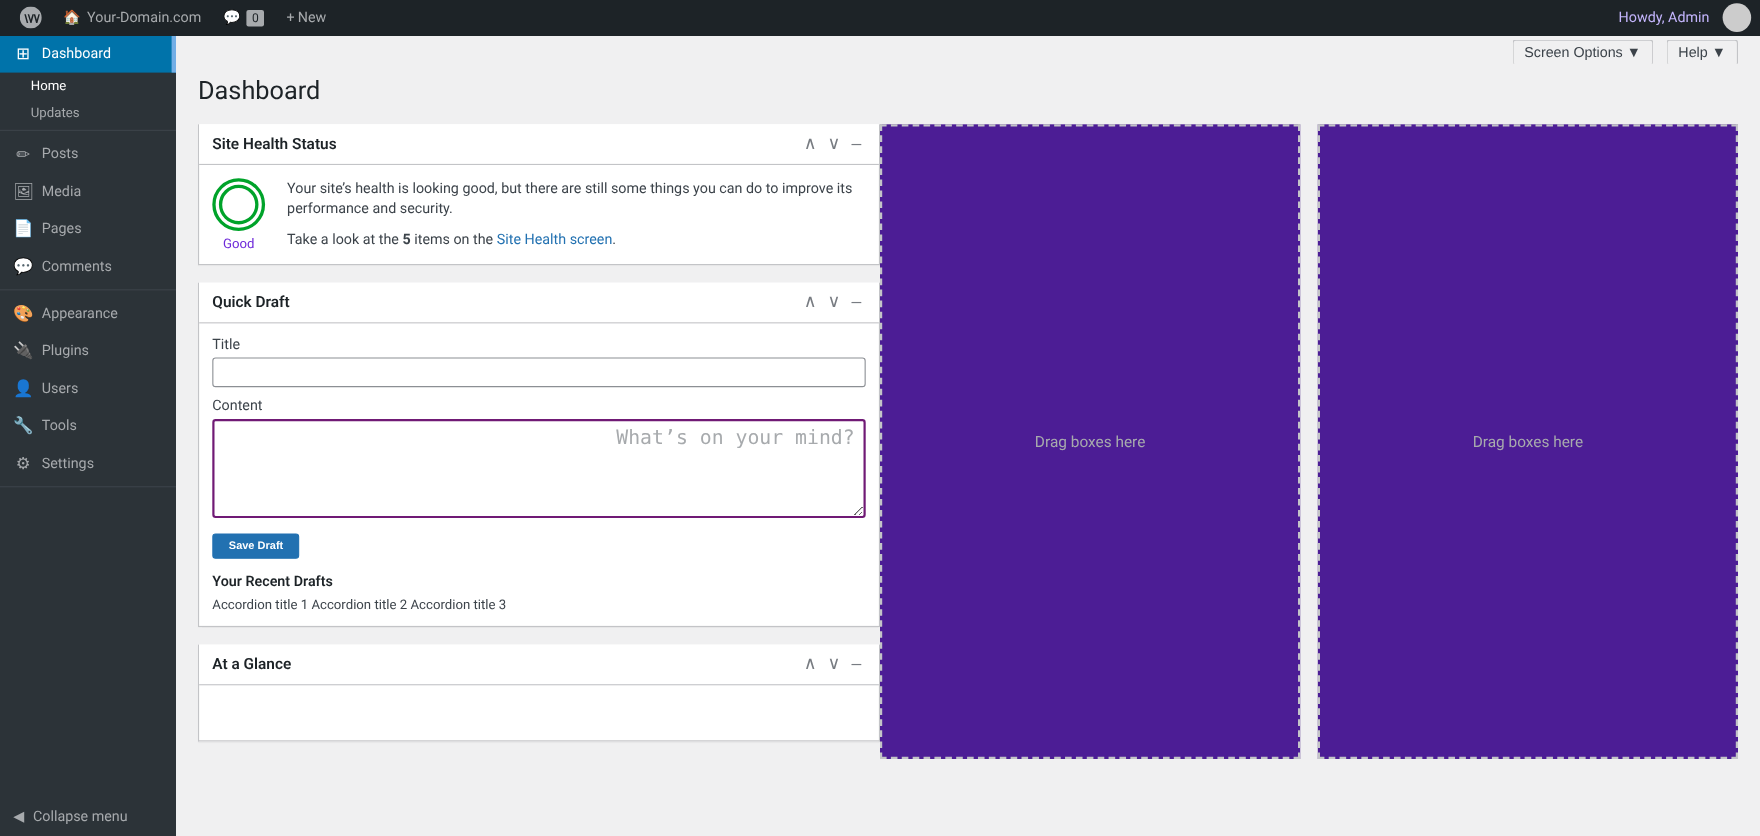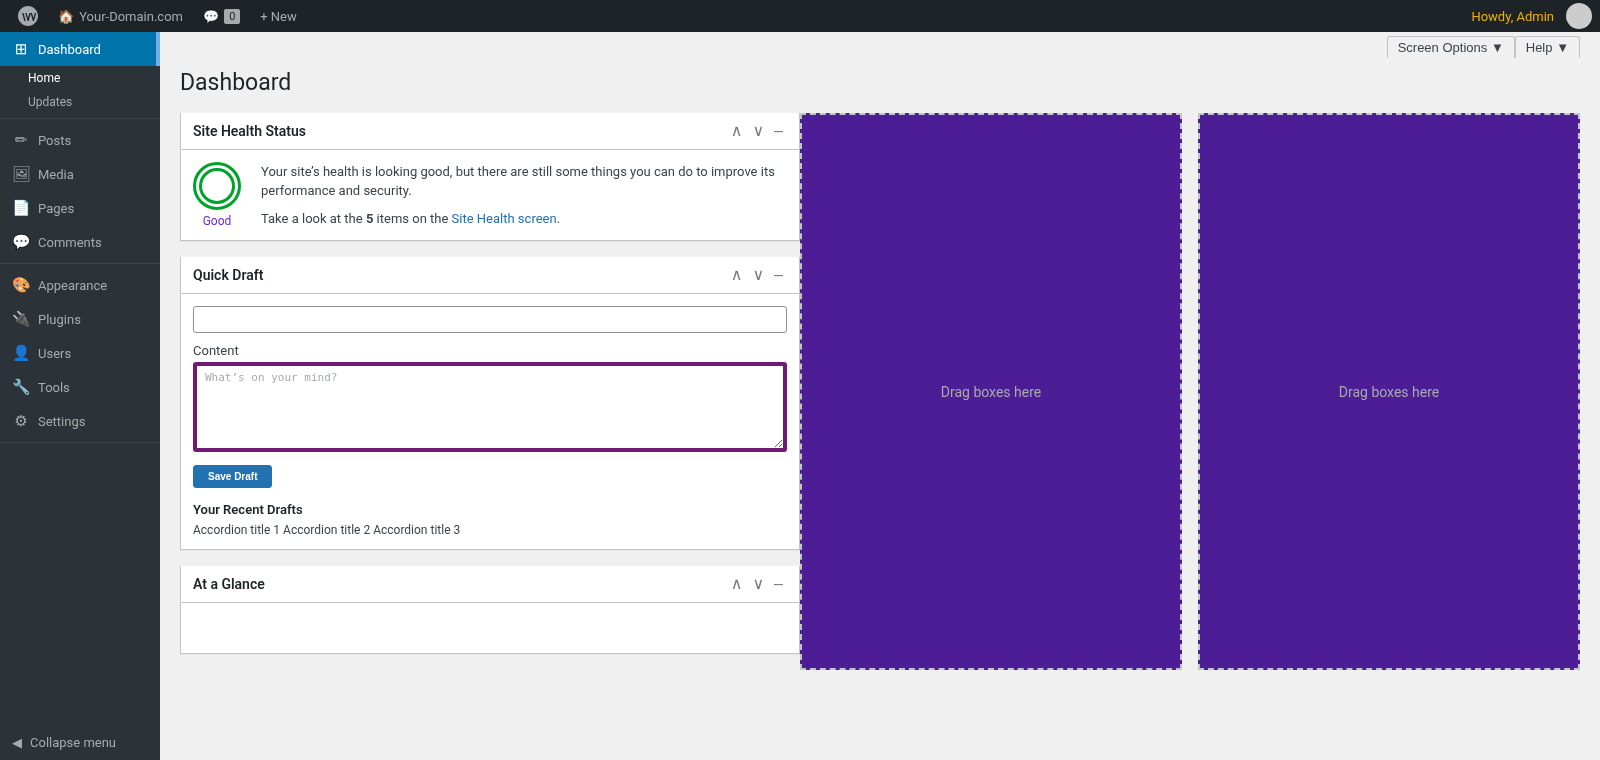--- a/index.html
+++ b/index.html
@@ -17,21 +17,21 @@
       top: 0; left: 0; right: 0;
       z-index: 1000;
     }
     .adminbar-left { display: flex; align-items: center; gap: 0; flex: 1; }
     .adminbar-item {
       display: flex; align-items: center; gap: 5px;
       padding: 0 10px; height: 32px; color: #a7aaad;
       cursor: pointer; font-size: 13px;
     }
     .adminbar-wp-logo { width: 20px; height: 20px; fill: #a7aaad; }
-    .adminbar-right { display: flex; align-items: center; gap: 4px; color: #eab308; font-size: 13px; }
+    .adminbar-right { display: flex; align-items: center; gap: 4px; color: #c4b5fd; font-size: 13px; }
     .adminbar-right .howdy { padding: 0 8px; cursor: pointer; }
     .admin-avatar { width: 26px; height: 26px; background: #ccc; border-radius: 50%; }
     .comment-bubble { background: #a7aaad; color: #1d2327; border-radius: 2px; padding: 1px 5px; font-size: 11px; }
     .new-item { display: flex; align-items: center; gap: 3px; }
 
     
     #wpwrap { display: flex; margin-top: 32px; min-height: calc(100vh - 32px); }
 
     
     #adminmenuwrap {
@@ -193,28 +193,29 @@
       width: 100%;
       border: 1px solid #8c8f94;
       border-radius: 3px;
       padding: 5px 8px;
       font-size: 13px;
       color: #3c434a;
       outline: none;
     }
     .form-textarea {
       width: 100%;
-      border: 4px solid #701a75;
+      border: 2px solid #701a75;
       border-radius: 3px;
       padding: 5px 8px;
-      font-size: 11px;
+      font-size: 18px;
       color: #3c434a;
       resize: vertical;
       height: 90px;
       outline: none;
+      text-align: right;
     }
     .form-textarea::placeholder { color: #a7aaad; }
     .field-group { margin-bottom: 10px; }
     .btn-primary {
       background: #2271b1;
       border: 1px solid #2271b1;
       color: #fff;
       padding: 5px 14px;
       border-radius: 3px;
       cursor: pointer;
@@ -348,21 +349,21 @@
         </li>
     </ul>
     <div class="collapse-menu">
       <span>◀</span>
       <span>Collapse menu</span>
     </div>
   </div>
 
   <div id="wpcontent">
 
-    <div style="display:flex; justify-content:flex-end; gap:0; margin-bottom:4px; margin-top:4px;">
+    <div style="display:flex; justify-content:flex-end; gap:12px; margin-bottom:4px; margin-top:4px;">
       <button class="screen-meta-btn">
         <span>Screen Options</span>
         <span> ▼</span>
       </button>
       <button class="screen-meta-btn">
         <span>Help</span>
         <span> ▼</span>
       </button>
     </div>
 
@@ -416,20 +417,21 @@
                 <button class="postbox-ctrl-btn">
                   <span>∨</span>
                 </button>
                 <button class="postbox-ctrl-btn">
                   <span>–</span>
                 </button>
               </div>
             </div>
             <div class="postbox-body">
               <div class="field-group">
+                <label class="form-label">Title</label>
                 <input type="text" class="form-input" placeholder="" style="">
               </div>
               <div class="field-group">
                 <label class="form-label">Content</label>
                 <textarea class="form-textarea" placeholder="What’s on your mind?" style=""></textarea>
               </div>
               <button class="btn-primary">Save Draft</button>
 
               <div class="recent-drafts-title">Your Recent Drafts</div>
               <div class="recent-draft-excerpt">Accordion title 1 Accordion title 2 Accordion title 3</div>

